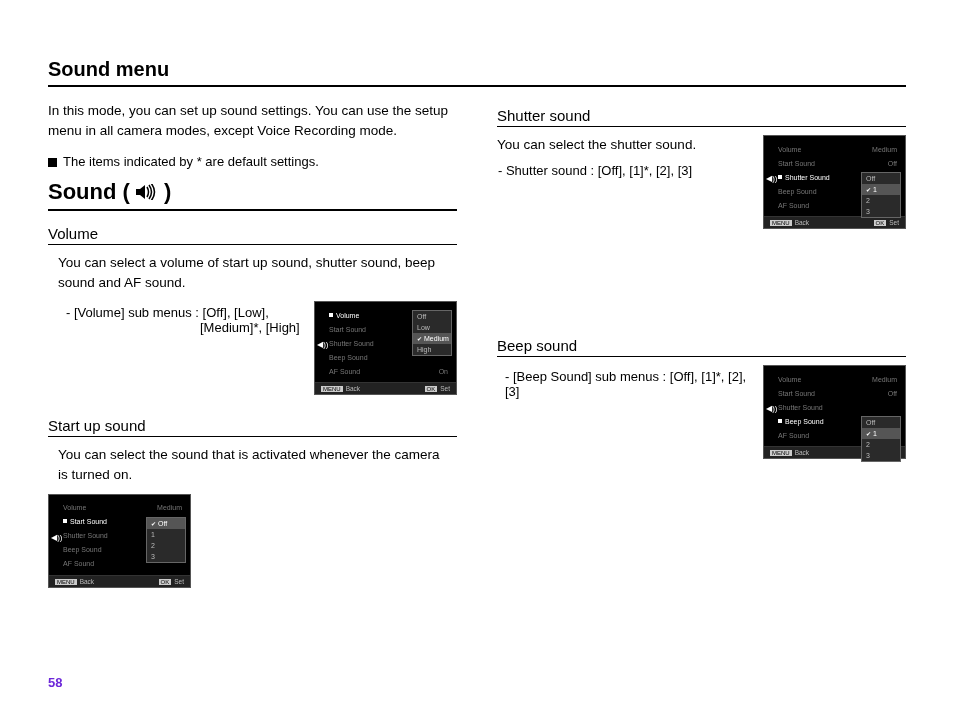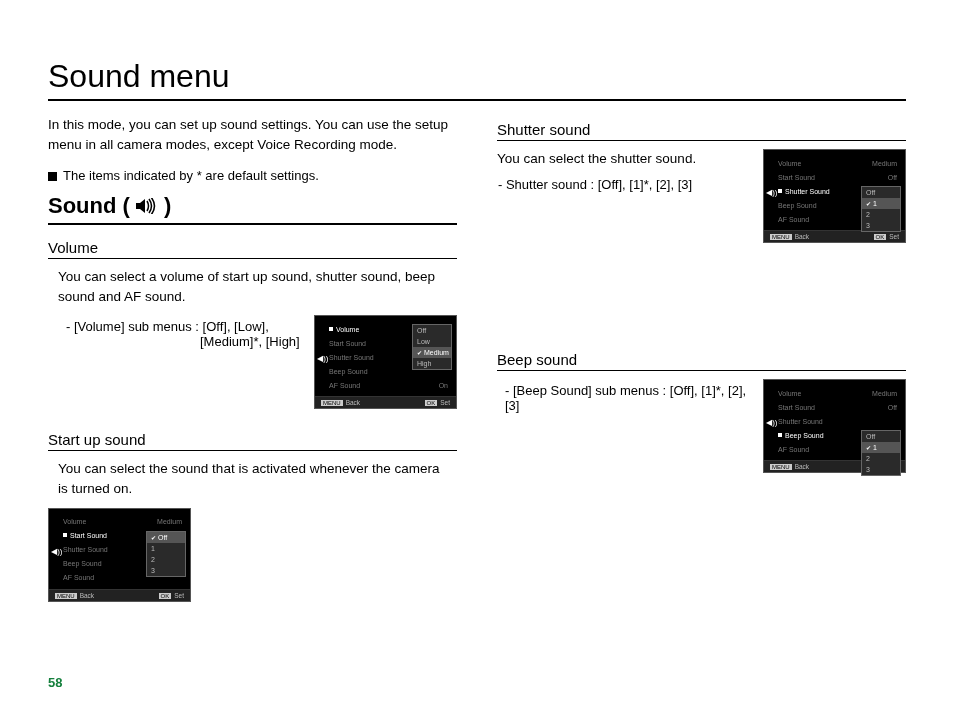--- a/index.html
+++ b/index.html
@@ -6,22 +6,22 @@
   body {
     width: 954px;
     height: 720px;
     background: #fff;
     font-family: Arial, Helvetica, sans-serif;
     color: #000;
     position: relative;
     padding: 58px 48px 20px 48px;
   }
   h1 {
-    font-size: 32px;
-    font-weight: normal;
+    font-size: 20px;
+    font-weight: bold;
     border-bottom: 2px solid #000;
     padding-bottom: 4px;
     margin-bottom: 14px;
   }
   .cols {
     display: flex;
     gap: 40px;
   }
   .col { flex: 1; }
   .intro { font-size: 13.5px; line-height: 1.5; margin-bottom: 12px; }
@@ -95,21 +95,21 @@
     background:#222; color:#bbb; font-size:6.5px;
     margin: 4px -4px -2px -14px;
     padding:2px 6px;
     border-top:1px solid #333;
   }
   .mini-footer .btn {
     background:#ccc; color:#000; font-size:6px; padding:0 2px; margin-right:3px;
   }
   .page-num {
     position:absolute; left:48px; bottom:30px;
-    color:#15803d; font-size:13px; font-weight:bold;
+    color:#6d28d9; font-size:13px; font-weight:bold;
   }
 </style>
 </head>
 <body>
 
 <h1>Sound menu</h1>
 
 <div class="cols">
 
   <div class="col">

